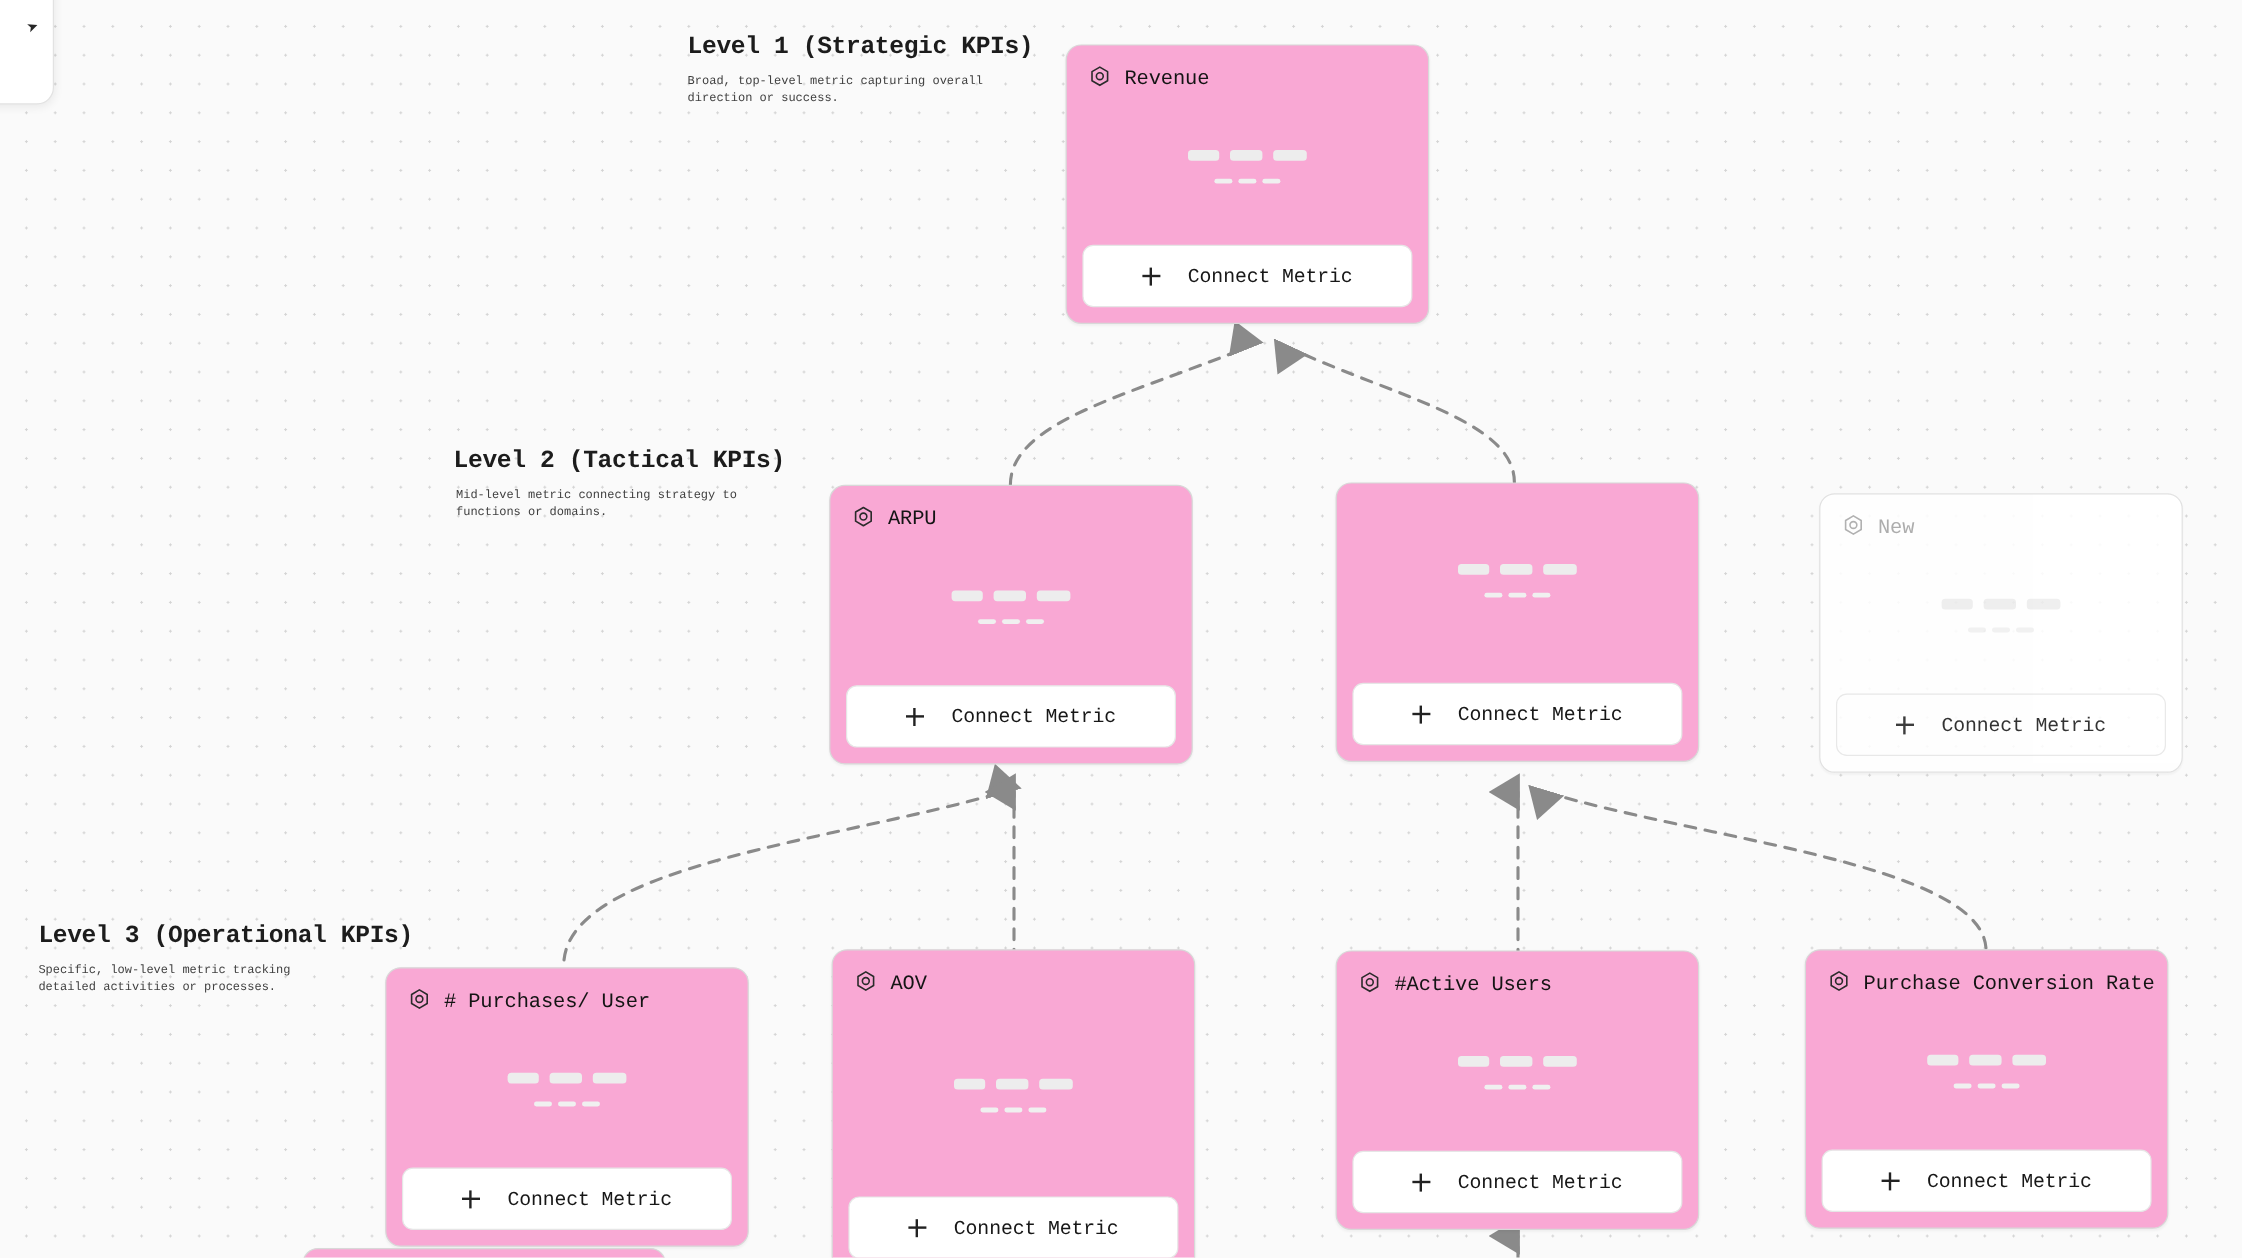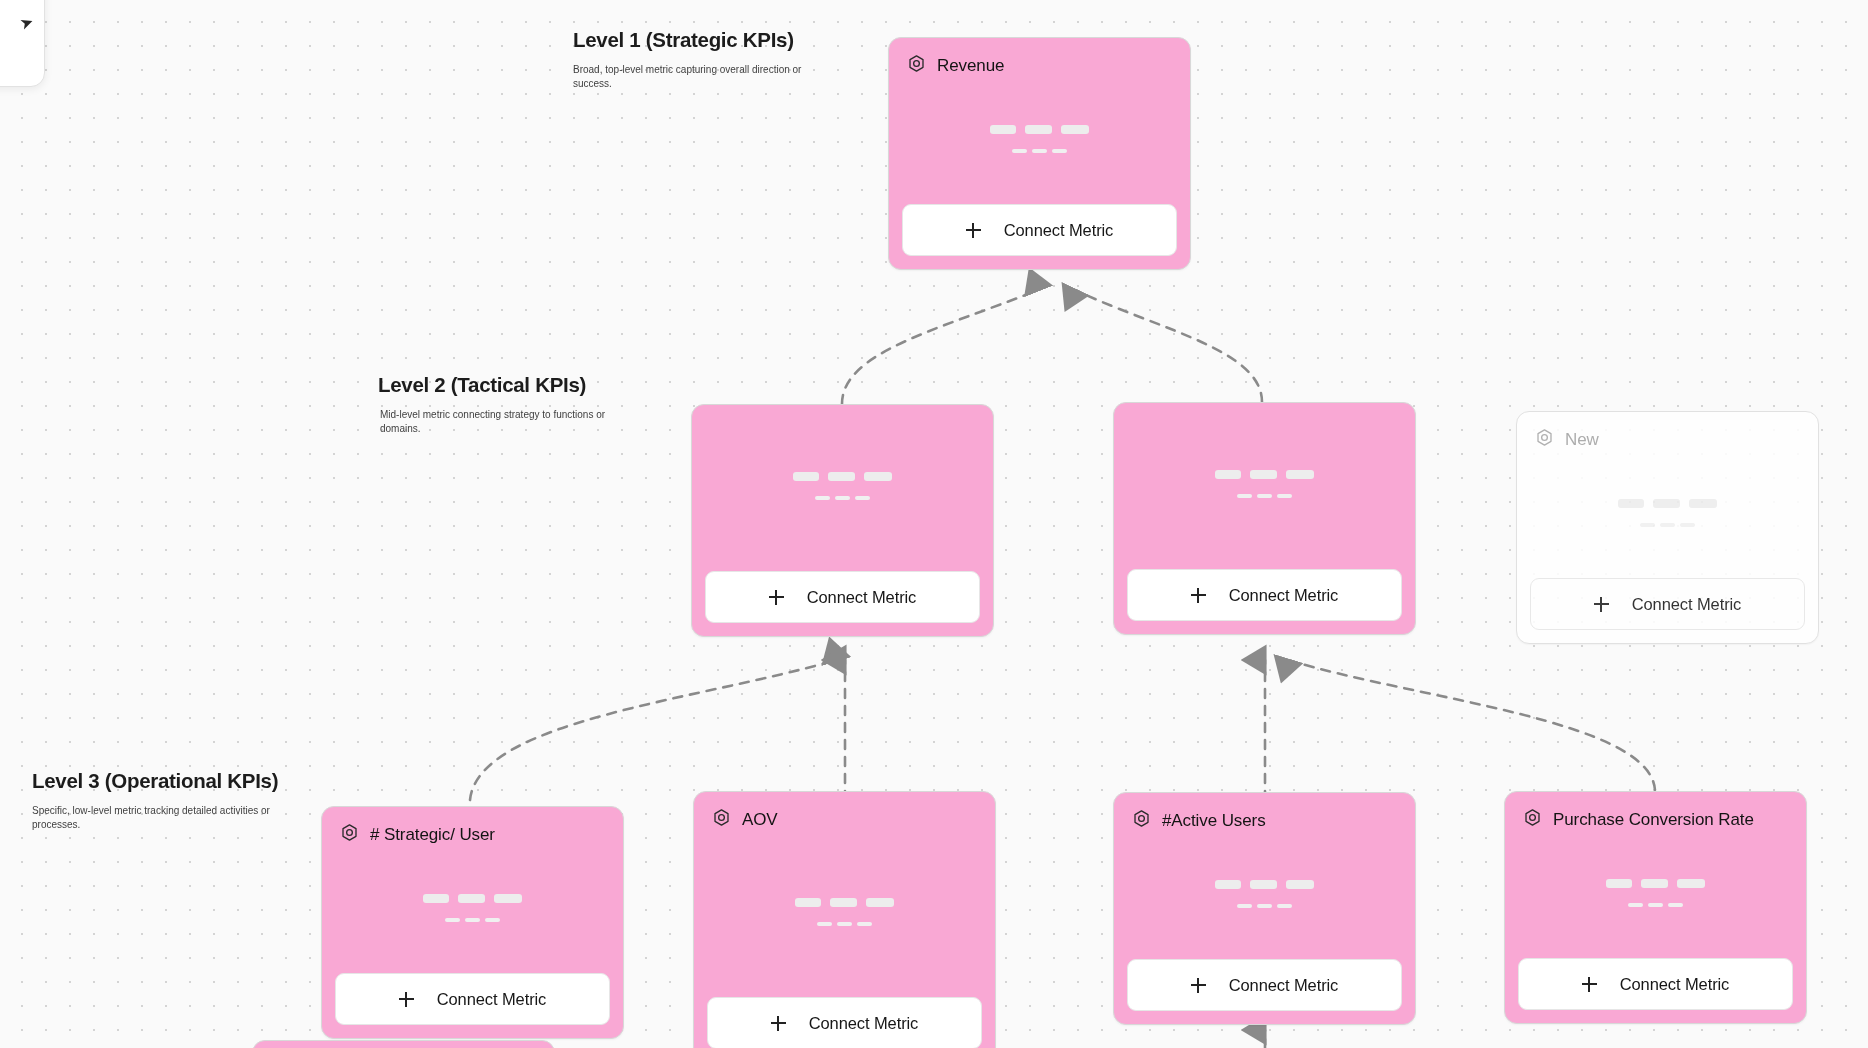--- a/index.html
+++ b/index.html
@@ -19,20 +19,21 @@
     position: relative;
     color: #1a1a1a;
   }
 
   
   #canvas {
     position: absolute;
     inset: 0;
     width: 1868px;
     height: 1048px;
+    font-family: Liberation Mono, monospace;
   }
 
   #edges {
     position: absolute;
     left: 0; top: 0;
     width: 1868px;
     height: 1048px;
     pointer-events: none;
     z-index: 1;
   }
@@ -246,20 +247,29 @@
         <span class="skel w3"></span>
       </div>
     </div>
     <div class="connect-btn">
       <span class="plus-icon"></span>
       <span class="connect-label">Connect Metric</span>
     </div>
   </div>
 
   <div class="card" style="left:691px; top:404px; width:303px; height:233px;">
+    <div class="card-head">
+      <span class="hex-icon">
+        <svg width="19" height="19" viewBox="0 0 24 24" fill="none" stroke="#2b2b2b" stroke-width="1.7" stroke-linejoin="round">
+          <path d="M12 2.4 20.2 7.2v9.6L12 21.6 3.8 16.8V7.2z"></path>
+          <circle cx="12" cy="12" r="3.6"></circle>
+        </svg>
+      </span>
+      <span class="card-title">ARPU</span>
+    </div>
     <div class="card-body">
       <div class="skel-row">
         <span class="skel w1"></span>
         <span class="skel w2"></span>
         <span class="skel w3"></span>
       </div>
       <div class="skel-row small">
         <span class="skel w1"></span>
         <span class="skel w2"></span>
         <span class="skel w3"></span>
@@ -319,21 +329,21 @@
   </div>
 
   <div class="card" style="left:321px; top:806px; width:303px; height:233px;">
     <div class="card-head">
       <span class="hex-icon">
         <svg width="19" height="19" viewBox="0 0 24 24" fill="none" stroke="#2b2b2b" stroke-width="1.7" stroke-linejoin="round">
           <path d="M12 2.4 20.2 7.2v9.6L12 21.6 3.8 16.8V7.2z"></path>
           <circle cx="12" cy="12" r="3.6"></circle>
         </svg>
       </span>
-      <span class="card-title"># Strategic/ User</span>
+      <span class="card-title"># Purchases/ User</span>
     </div>
     <div class="card-body">
       <div class="skel-row">
         <span class="skel w1"></span>
         <span class="skel w2"></span>
         <span class="skel w3"></span>
       </div>
       <div class="skel-row small">
         <span class="skel w1"></span>
         <span class="skel w2"></span>

